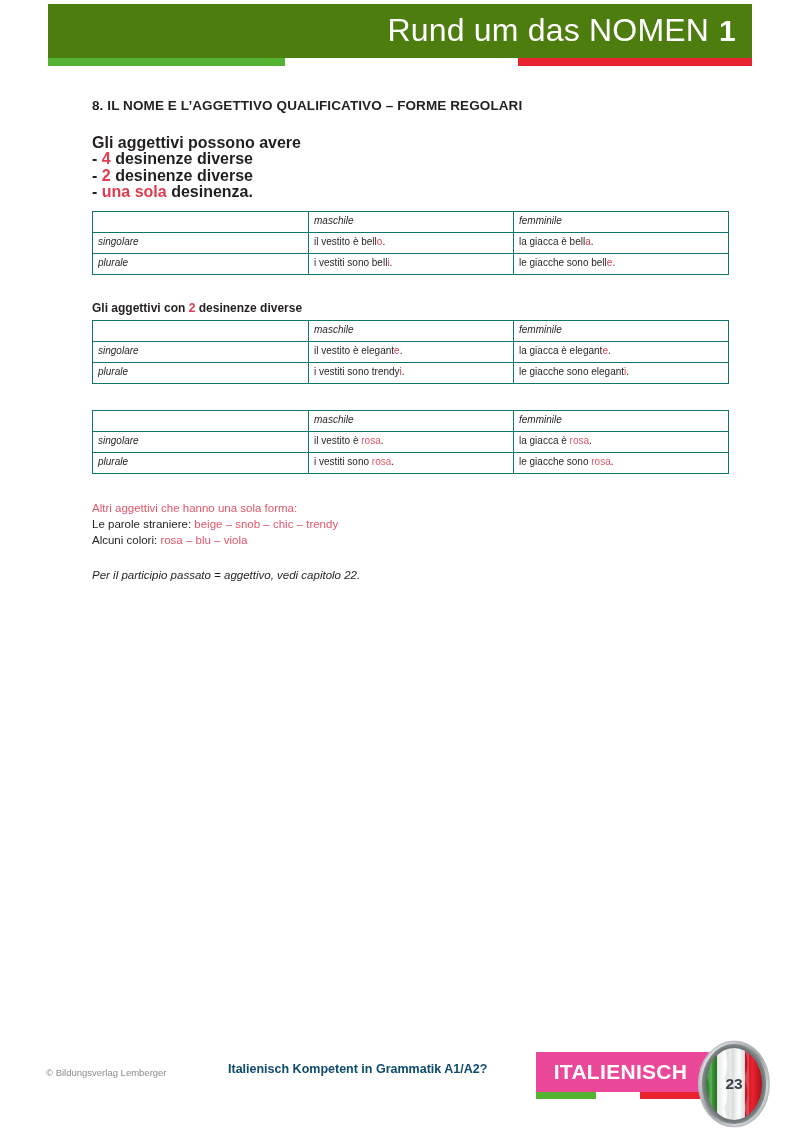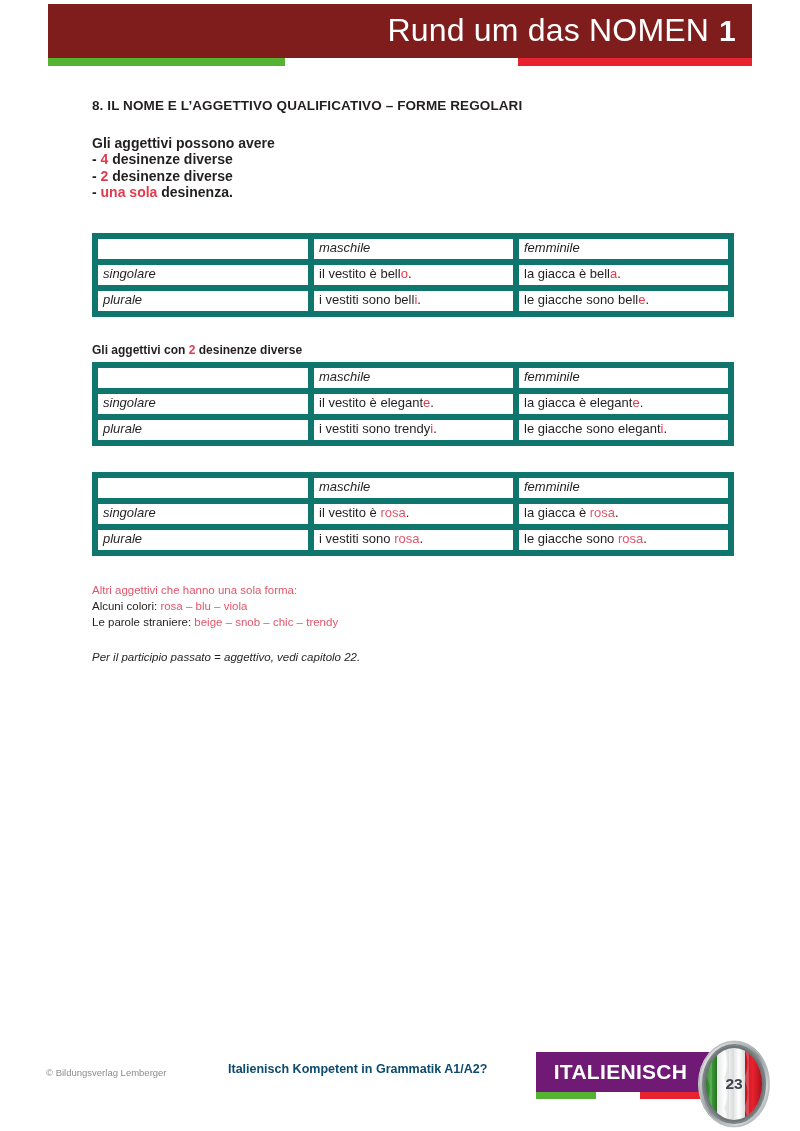--- a/index.html
+++ b/index.html
@@ -19,21 +19,21 @@
   
   .header-wrap {
     position: absolute;
     left: 0; top: 0;
     width: 800px; height: 70px;
   }
   .header-bar {
     position: absolute;
     left: 48px; top: 4px;
     width: 704px; height: 54px;
-    background: #7f1d1d;
+    background: #4d7c0f;
   }
   .header-title {
     position: absolute;
     right: 16px;
     top: 50%;
     transform: translateY(-52%);
     white-space: nowrap;
     color: #ffffff;
     font-size: 32px;
     font-weight: 300;
@@ -65,45 +65,45 @@
     width: 640px;
   }
   .section-title {
     font-size: 13.5px;
     font-weight: 700;
     letter-spacing: 0.1px;
     margin: 0 0 22px 0;
     color: #231f20;
   }
   .intro {
-    font-size: 14px;
+    font-size: 16px;
     line-height: 16.4px;
-    margin-bottom: 32px;
+    margin-bottom: 10px;
   }
   .intro .lead { font-weight: 600; }
   .intro .row { font-weight: 600; }
   .accent { color: #e23a4e; }
   .accent-soft { color: #e2566a; }
 
   .table-block { margin-bottom: 26px; }
   .table-caption {
     font-size: 12px;
     font-weight: 600;
     margin-bottom: 5px;
   }
   table.grammar {
     border-collapse: collapse;
     width: 636px;
     table-layout: fixed;
   }
   table.grammar td {
-    border: 6px solid #0f766e;
+    border: 1px solid #0f766e;
     height: 17px;
     padding: 1px 5px 2px 5px;
-    font-size: 13px;
+    font-size: 10px;
     vertical-align: middle;
     line-height: 14px;
   }
   table.grammar col.c1 { width: 216px; }
   table.grammar col.c2 { width: 205px; }
   table.grammar col.c3 { width: 215px; }
   td.hdr-cell { font-style: italic; font-size: 11.5px; }
   td.rowlabel { font-style: italic; font-size: 11.5px; }
 
   .notes {
@@ -142,21 +142,21 @@
     font-weight: 700;
     color: #0c4a6e;
     white-space: nowrap;
   }
   .badge {
     position: absolute;
     left: 536px;
     top: 12px;
     width: 185px;
     height: 40px;
-    background: #701a75;
+    background: #ec4899;
   }
   .badge-label {
     position: absolute;
     left: 0; right: 0;
     top: 50%;
     transform: translateY(-50%);
     text-align: center;
     color: #ffffff;
     font-size: 21px;
     font-weight: 700;
@@ -301,22 +301,22 @@
           <td class="rowlabel">plurale</td>
           <td><span>i vestiti sono </span><span class="accent-soft">rosa</span><span>.</span></td>
           <td><span>le giacche sono </span><span class="accent-soft">rosa</span><span>.</span></td>
         </tr>
       </tbody>
     </table>
   </div>
 
   <div class="notes">
     <div class="note-heading">Altri aggettivi che hanno una sola forma:</div>
+    <div><span>Le parole straniere: </span><span class="accent-soft">beige – snob – chic – trendy</span></div>
     <div><span>Alcuni colori: </span><span class="accent-soft">rosa – blu – viola</span></div>
-    <div><span>Le parole straniere: </span><span class="accent-soft">beige – snob – chic – trendy</span></div>
     <div class="note-footer">Per il participio passato = aggettivo, vedi capitolo 22.</div>
   </div>
 
 </div>
 
 <div class="footer-wrap">
   <div class="copyright">© Bildungsverlag Lemberger</div>
   <div class="footer-tagline">Italienisch Kompetent in Grammatik A1/A2?</div>
 
   <div class="badge">

